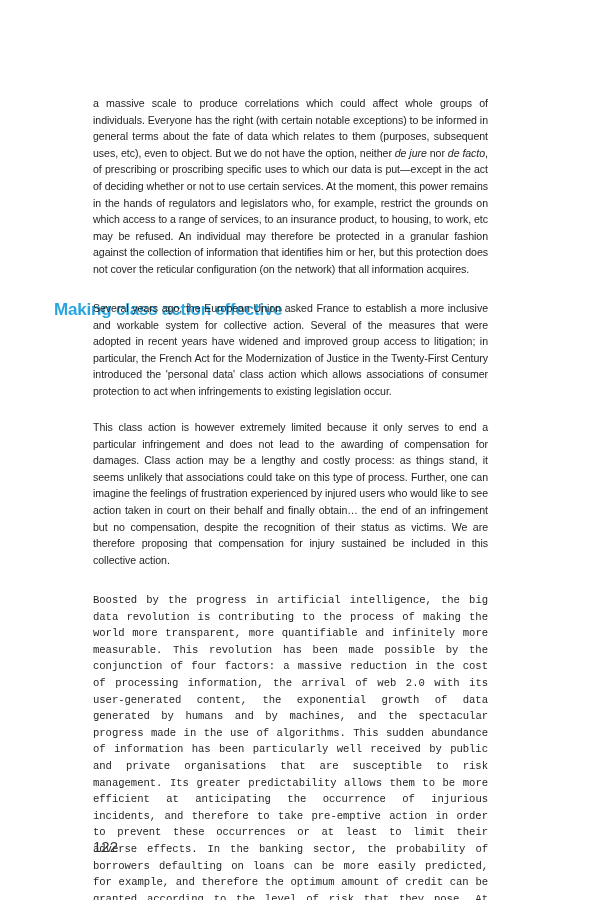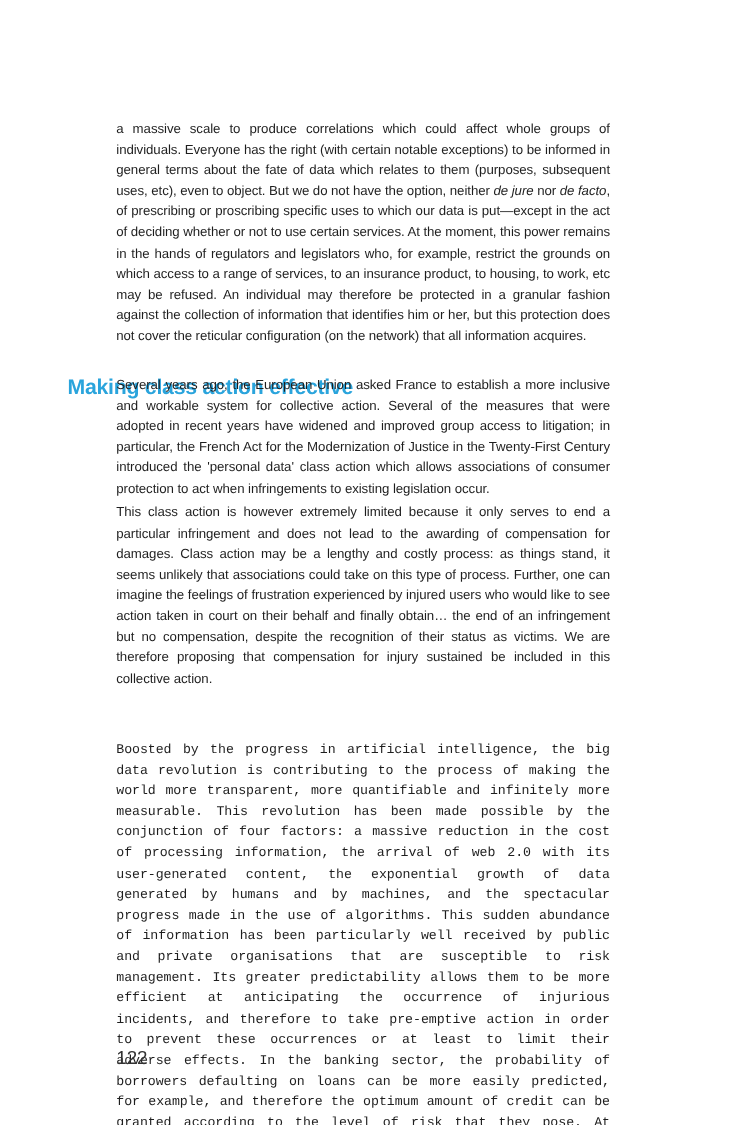--- a/index.html
+++ b/index.html
@@ -28,21 +28,21 @@
       width: 395px;
       font-size: 10.6px;
       line-height: 16.6px;
       text-align: justify;
       margin: 0;
       letter-spacing: -0.05px;
     }
     .para em { font-style: italic; }
     #p1 { top: 95px; }
     #p2 { top: 300px; }
-    #p3 { top: 402px; }
+    #p3 { top: 419px; }
     #p4 { top: 592px; font-family: Liberation Mono, monospace; }
     .subheading {
       position: absolute;
       left: 38px;
       top: 284px;
       font-size: 17px;
       font-weight: bold;
       color: #2aa4dc;
       margin: 16px;
       letter-spacing: -0.2px;

